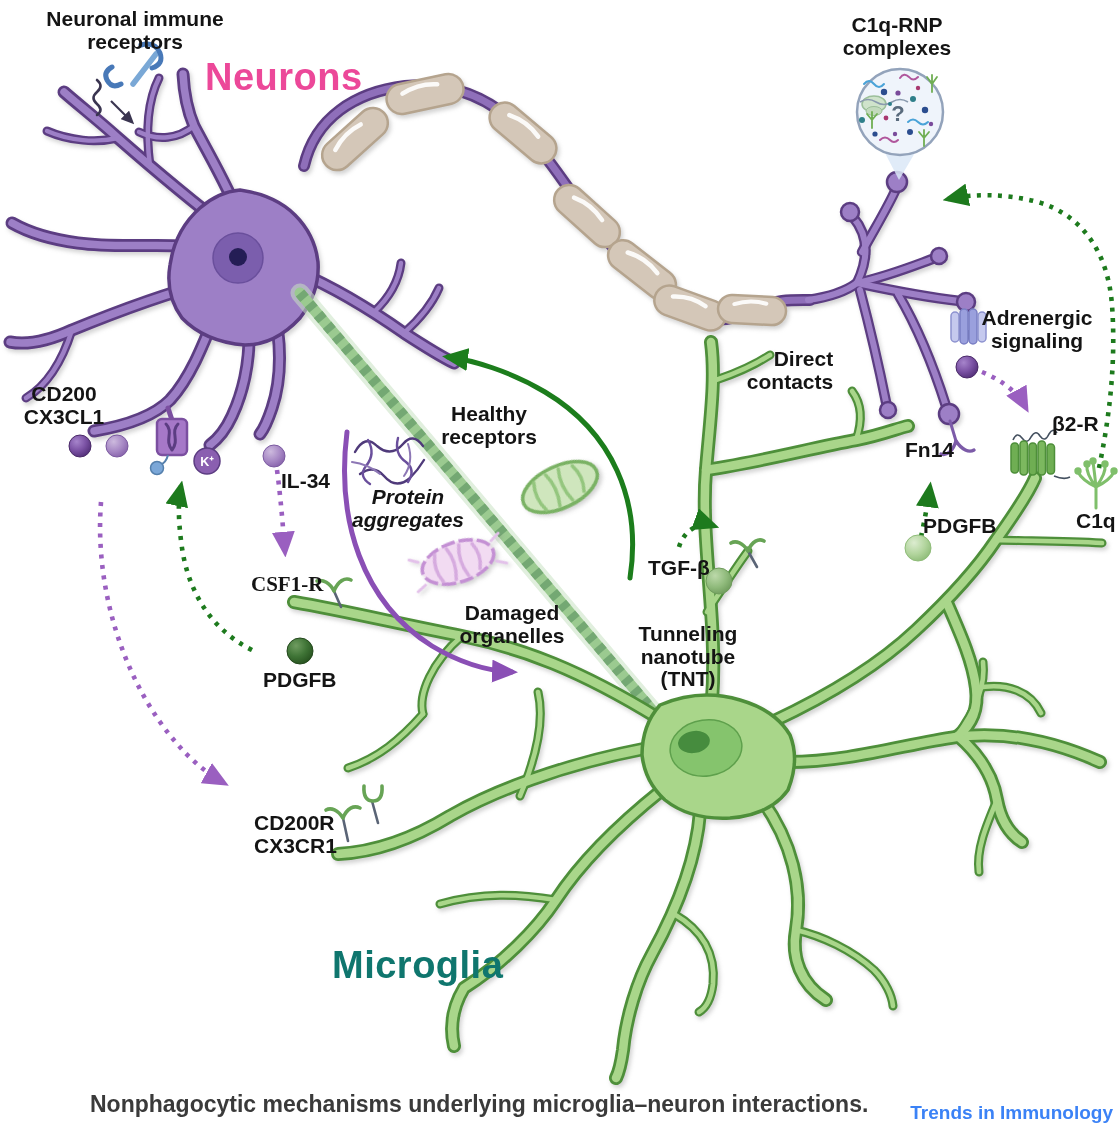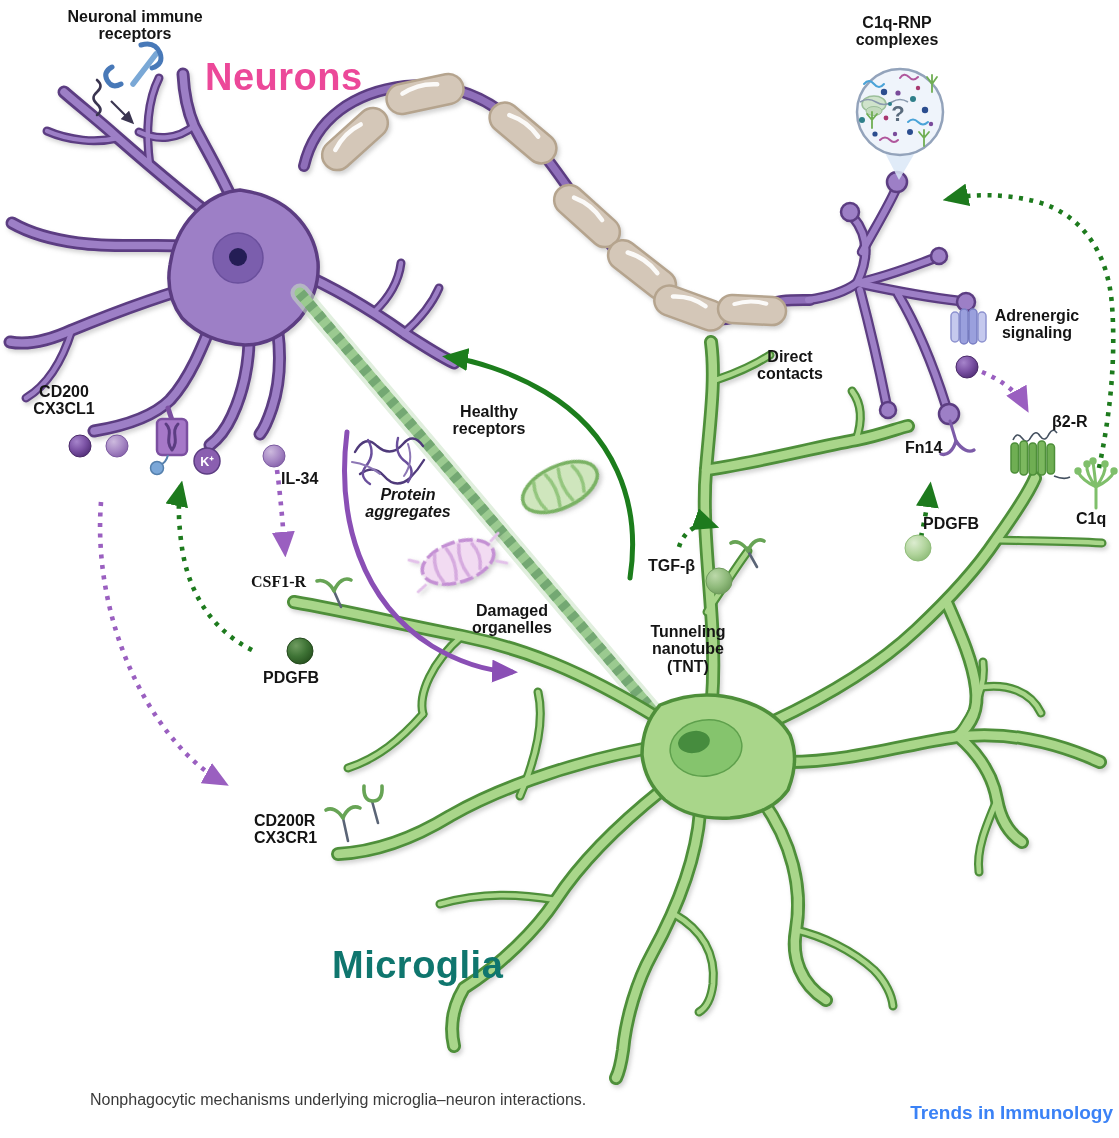--- a/index.html
+++ b/index.html
@@ -1,25 +1,25 @@
 <!DOCTYPE html>
 <html><head>
 <meta charset="utf-8">
 <style>
   html,body{margin:0;padding:0;background:#ffffff;}
   .stage{position:relative;width:1119px;height:1138px;background:#ffffff;overflow:hidden;
          font-family:"Liberation Sans",sans-serif;}
   svg{position:absolute;left:0;top:0;}
-  .lbl{position:absolute;font-weight:bold;font-size:16px;line-height:1.08;color:#141414;
+  .lbl{position:absolute;font-weight:bold;font-size:21px;line-height:1.08;color:#141414;
        white-space:pre-line;text-align:center;transform:translateX(-50%);}
   .lbl.la{transform:none;text-align:left;}
   .title{position:absolute;font-weight:bold;font-size:38px;letter-spacing:.5px;}
   .t-purple{color:#ec4899;}
   .t-green{color:#0f766e;}
-  .caption{position:absolute;font-size:16px;color:#3a3a3a;}
+  .caption{position:absolute;font-size:23px;color:#3a3a3a;font-weight:bold;}
   .journal{position:absolute;font-size:19px;font-weight:bold;color:#3b82f6;margin-top:8px;}
   
   .n-out,.mg-out,.n-in,.mg-in{fill:none;stroke-linecap:round;stroke-linejoin:round;}
   .n-out{stroke:#5c3d82;}
   .n-in{stroke:#9d7fc6;}
   .mg-out{stroke:#4e8f3a;}
   .mg-in{stroke:#a9d68a;}
   .u-mo{stroke-width:14px;}  .u-mi{stroke-width:8.5px;}
   .u-to{stroke-width:9px;}   .u-ti{stroke-width:4.6px;}
   .u-no{stroke-width:13px;}  .u-ni{stroke-width:7.5px;}
@@ -441,21 +441,21 @@
 <div class="lbl" style="left:489px;top:403px;">Healthy
 receptors</div>
 <div class="lbl" style="left:408px;top:486px;font-style:italic;">Protein
 aggregates</div>
 <div class="lbl" style="left:512px;top:602px;">Damaged
 organelles</div>
 <div class="lbl" style="left:688px;top:623px;">Tunneling
 nanotube
 (TNT)</div>
 <div class="lbl la" style="left:648px;top:557px;">TGF-β</div>
-<div class="lbl" style="left:790px;top:348px;">Direct
+<div class="lbl" style="left:790px;top:348px;text-align:right;">Direct
 contacts</div>
 <div class="lbl" style="left:1037px;top:307px;">Adrenergic
 signaling</div>
 <div class="lbl la" style="left:905px;top:439px;">Fn14</div>
 <div class="lbl la" style="left:1052px;top:413px;">β2-R</div>
 <div class="lbl la" style="left:923px;top:515px;">PDGFB</div>
 <div class="lbl la" style="left:1076px;top:510px;">C1q</div>
 
 <div class="caption" style="left:90px;top:1091px;">Nonphagocytic mechanisms underlying microglia–neuron interactions.</div>
 <div class="journal" style="right:6px;top:1094px;">Trends in Immunology</div>

